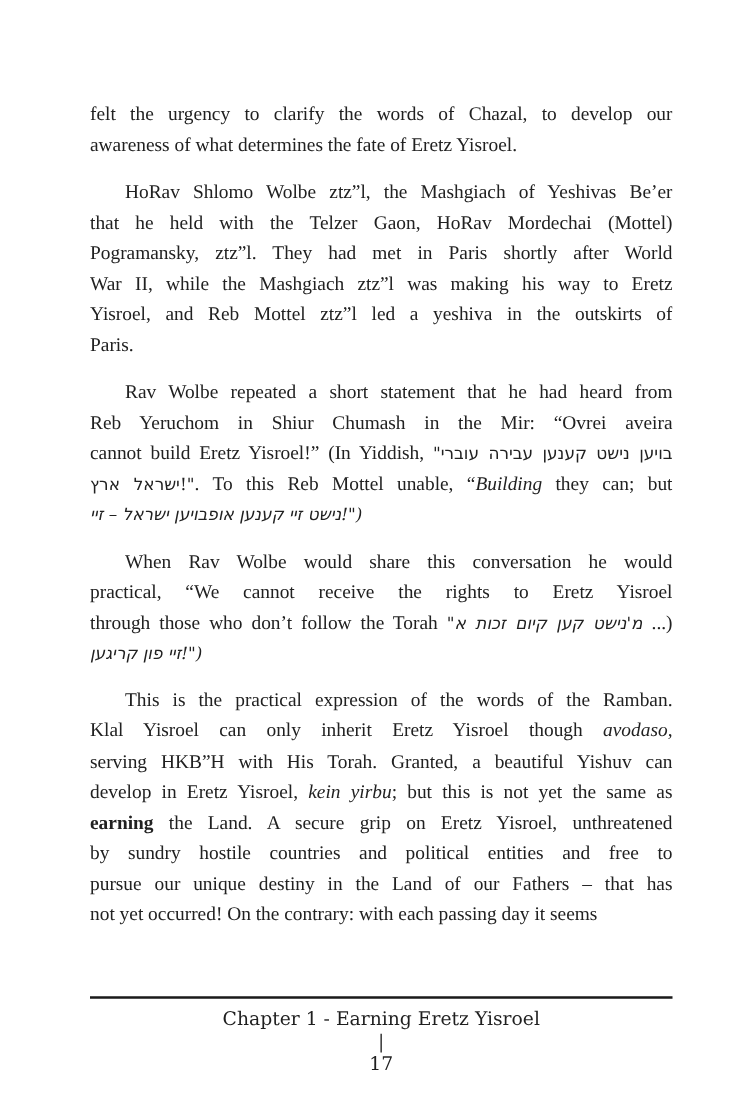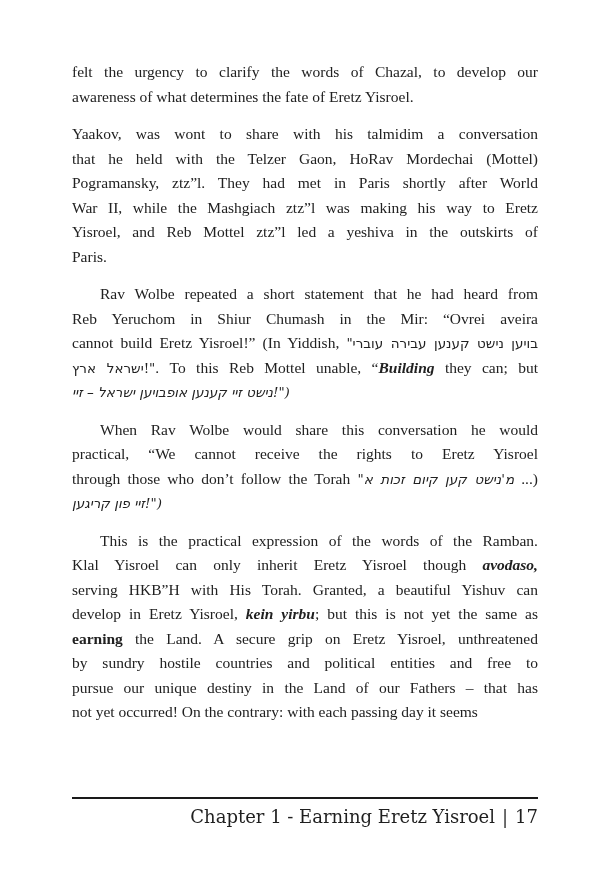--- a/index.html
+++ b/index.html
@@ -1,44 +1,44 @@
 <!DOCTYPE html>
 <html><head>
 <meta charset="utf-8">
 <style>
   html,body{margin:0;padding:0;background:#ffffff;}
   .page{position:relative;width:600px;height:893px;background:#ffffff;overflow:hidden;
         font-family:"Liberation Serif", serif;color:#212121;}
-  .text-block{position:absolute;left:72px;top:60px;width:466px;}
+  .text-block{position:absolute;left:72px;top:80px;width:466px;}
   .para{margin:0 0 13px 0;}
   .line{font-size:15.5px;line-height:24.5px;height:24.5px;overflow:hidden;
         text-align:justify;text-align-last:justify;white-space:normal;color:#212121;}
   .line.last{text-align-last:left;}
   .line.ind{text-indent:28px;}
   .r-n{font-style:normal;}
-  .r-i{font-style:italic;font-weight:bold;}
+  .r-i{font-style:italic;}
   .r-bi{font-weight:bold;}
   .r-h,.r-hi{font-family:"DejaVu Serif","DejaVu Sans",sans-serif;font-size:13.5px;}
   .r-hi{font-style:italic;}
   .footer-rule{position:absolute;left:72px;top:797px;width:466px;border-top:2px solid #1a1a1a;}
   .footer{position:absolute;left:72px;top:806px;width:466px;display:flex;justify-content:flex-end;
-          align-items:center;font-family:"DejaVu Serif", serif;font-size:18px;color:#1f1f1f;}
+          align-items:center;font-family:"DejaVu Serif", serif;font-size:15px;color:#1f1f1f;flex-direction:column;}
   .footer .divider{padding:0 7px;color:#333333;font-weight:400;}
 </style>
 </head>
 <body>
 
 <div class="page">
   <div class="text-block" id="text-block">
       <div class="para">
         <div class="line"><span class="r-n">felt the urgency to clarify the words of Chazal, to develop our</span></div>
         <div class="line last"><span class="r-n">awareness of what determines the fate of Eretz Yisroel.</span></div>
       </div>
       <div class="para">
-        <div class="line"><span class="r-n">Yaakov, was wont to share with his talmidim a conversation</span></div>
+        <div class="line ind"><span class="r-n">HoRav Shlomo Wolbe ztz”l, the Mashgiach of Yeshivas Be’er</span></div>
         <div class="line"><span class="r-n">that he held with the Telzer Gaon, HoRav Mordechai (Mottel)</span></div>
         <div class="line"><span class="r-n">Pogramansky, ztz”l. They had met in Paris shortly after World</span></div>
         <div class="line"><span class="r-n">War II, while the Mashgiach ztz”l was making his way to Eretz</span></div>
         <div class="line"><span class="r-n">Yisroel, and Reb Mottel ztz”l led a yeshiva in the outskirts of</span></div>
         <div class="line last"><span class="r-n">Paris.</span></div>
       </div>
       <div class="para">
         <div class="line ind"><span class="r-n">Rav Wolbe repeated a short statement that he had heard from</span></div>
         <div class="line"><span class="r-n">Reb Yeruchom in Shiur Chumash in the Mir: “Ovrei aveira</span></div>
         <div class="line"><span class="r-n">cannot build Eretz Yisroel!” (In Yiddish, </span><span class="r-h">"<bdi dir="rtl">עוברי</bdi> <bdi dir="rtl">עבירה</bdi> <bdi dir="rtl">קענען</bdi> <bdi dir="rtl">נישט</bdi> <bdi dir="rtl">בויען</bdi></span></div>

